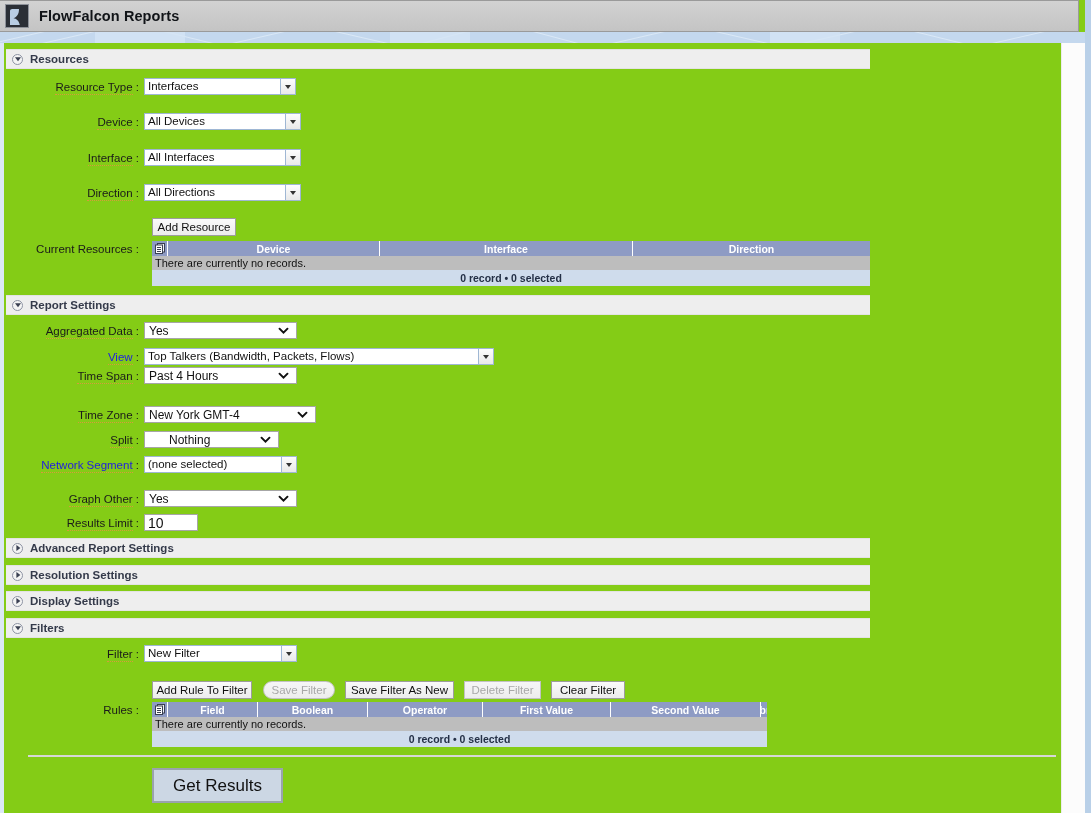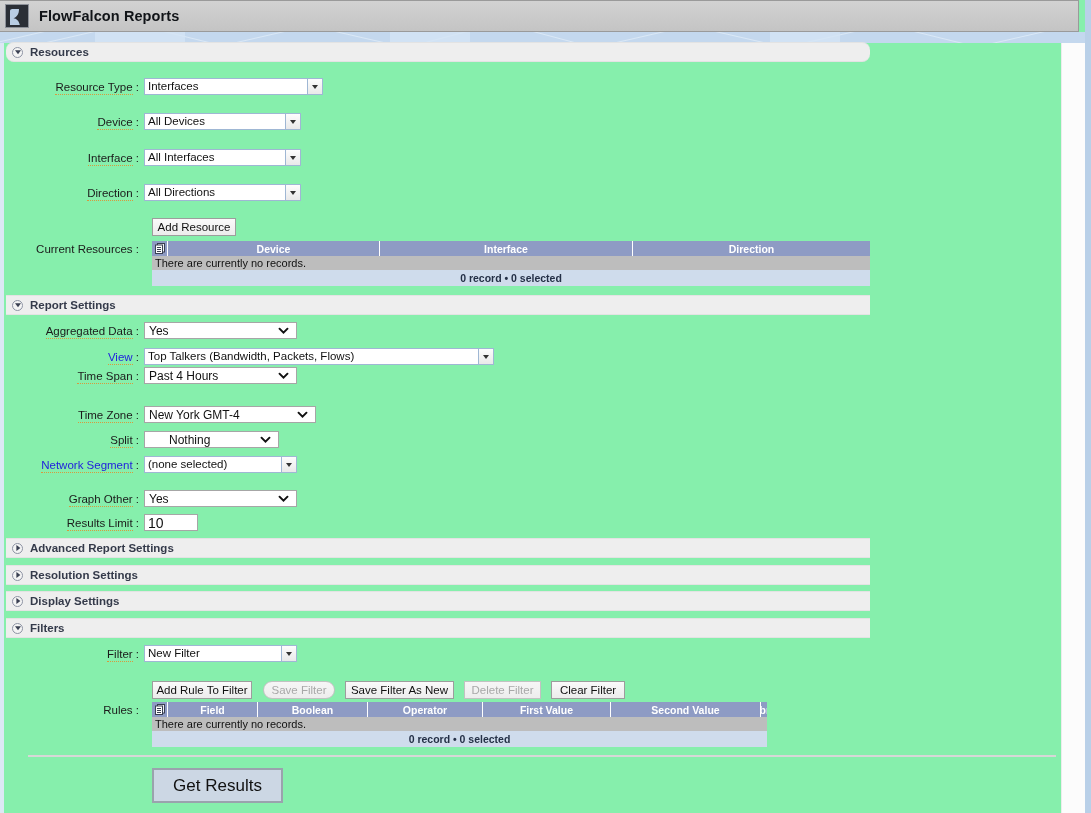--- a/index.html
+++ b/index.html
@@ -6,21 +6,21 @@
   html, body {
     margin: 0; padding: 0;
     width: 1091px; height: 813px;
     background: #ffffff;
     font-family: "Liberation Sans", sans-serif;
     overflow: hidden;
   }
   .app {
     position: relative;
     width: 1091px; height: 813px;
-    background: #86efac;
+    background: #84cc16;
   }
 
   
   .titlebar {
     position: absolute; left: 0; top: 0;
     width: 1079px; height: 32px;
     background: linear-gradient(to bottom, #d2d2d2 0%, #cbcbcb 50%, #c4c4c4 100%);
     border: 1px solid #9a9a9a;
     border-left: none;
     display: flex; align-items: center;
@@ -321,28 +321,28 @@
         <rect x="390" y="0" width="80" height="11"></rect>
         <rect x="770" y="0" width="70" height="11"></rect>
       </g>
     </svg>
   </div>
 
   <div class="edge-left"></div>
   <div class="edge-right"></div>
   <div class="scroll-col"></div>
 
-  <div class="sect" style="top:42px;border-radius:8px;">
+  <div class="sect" style="top:49px;">
     <span class="tw down"></span>
     <span class="stitle">Resources</span>
   </div>
 
   <div class="row" style="left:4px; top:78px;">
     <div class="lbl"><span class="u">Resource Type</span><span class="colon"> :</span></div>
-    <div class="combo" style="width:179px;">
+    <div class="combo" style="width:152px;">
       <div class="val">Interfaces</div>
       <div class="arrowbtn"></div>
     </div>
   </div>
 
   <div class="row" style="left:4px; top:113px;">
     <div class="lbl"><span class="u">Device</span><span class="colon"> :</span></div>
     <div class="combo" style="width:157px;">
       <div class="val">All Devices</div>
       <div class="arrowbtn"></div>

